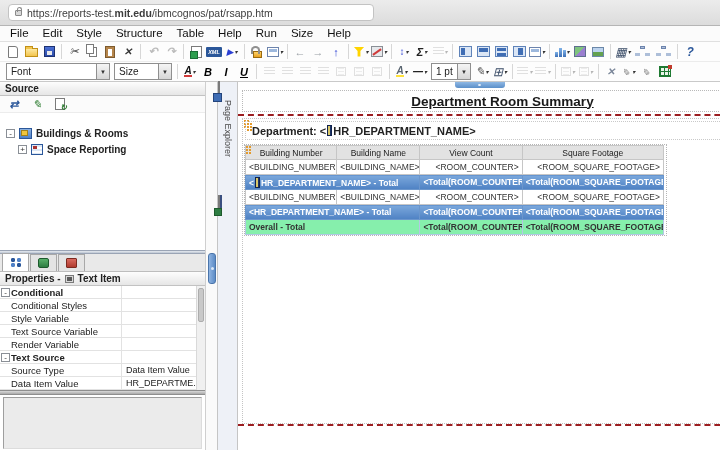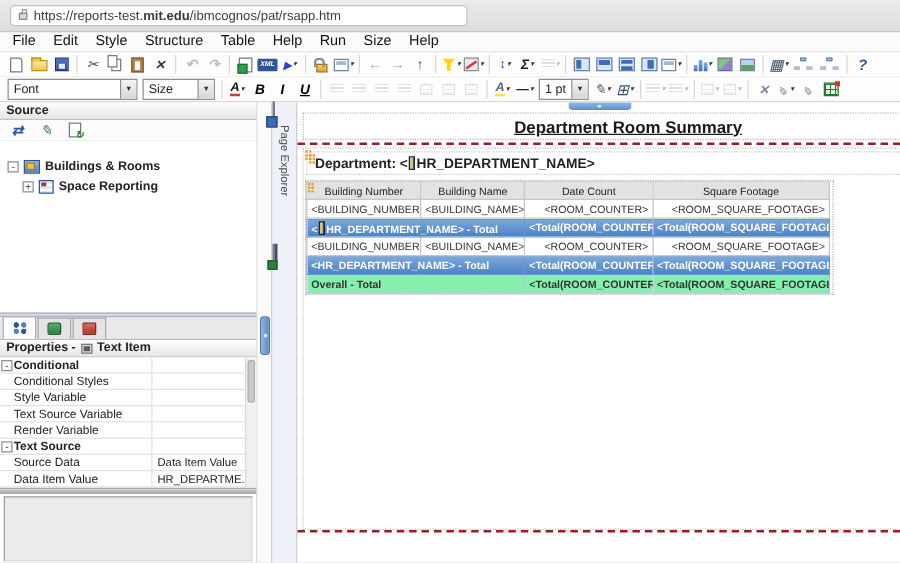--- a/index.html
+++ b/index.html
@@ -502,21 +502,21 @@
             </div>
             <div class="prow group">
               <span class="gut">
                 <span class="pexp">-</span>
               </span>
               <span class="plabel">Text Source</span>
               <span class="pval"></span>
             </div>
             <div class="prow">
               <span class="gut"></span>
-              <span class="plabel">Source Data</span>
+              <span class="plabel">Source Type</span>
               <span class="pval">Data Item Value</span>
             </div>
             <div class="prow">
               <span class="gut"></span>
               <span class="plabel">Data Item Value</span>
               <span class="pval">HR_DEPARTME...</span>
             </div>
           </div>
         <div id="gridscroll">
             <div id="gridthumb"></div>
@@ -561,21 +561,21 @@
             <colgroup>
                 <col style="width:91px">
                 <col style="width:83px">
                 <col style="width:102px">
                 <col style="width:141px">
               </colgroup>
             <tbody>
                 <tr>
               <th>Building Number</th>
               <th>Building Name</th>
-              <th>Date Count</th>
+              <th>View Count</th>
               <th>Square Footage</th>
             </tr>
             <tr>
               <td class="dcell">&lt;BUILDING_NUMBER&gt;</td>
               <td class="dcell">&lt;BUILDING_NAME&gt;</td>
               <td class="dcell">&lt;ROOM_COUNTER&gt;</td>
               <td class="dcell">&lt;ROOM_SQUARE_FOOTAGE&gt;</td>
             </tr>
             <tr class="totrow">
               <td class="tlabel2" colspan="2"><span>&lt;</span><span class="cursorblk"></span><span>HR_DEPARTMENT_NAME&gt; - Total</span></td>

